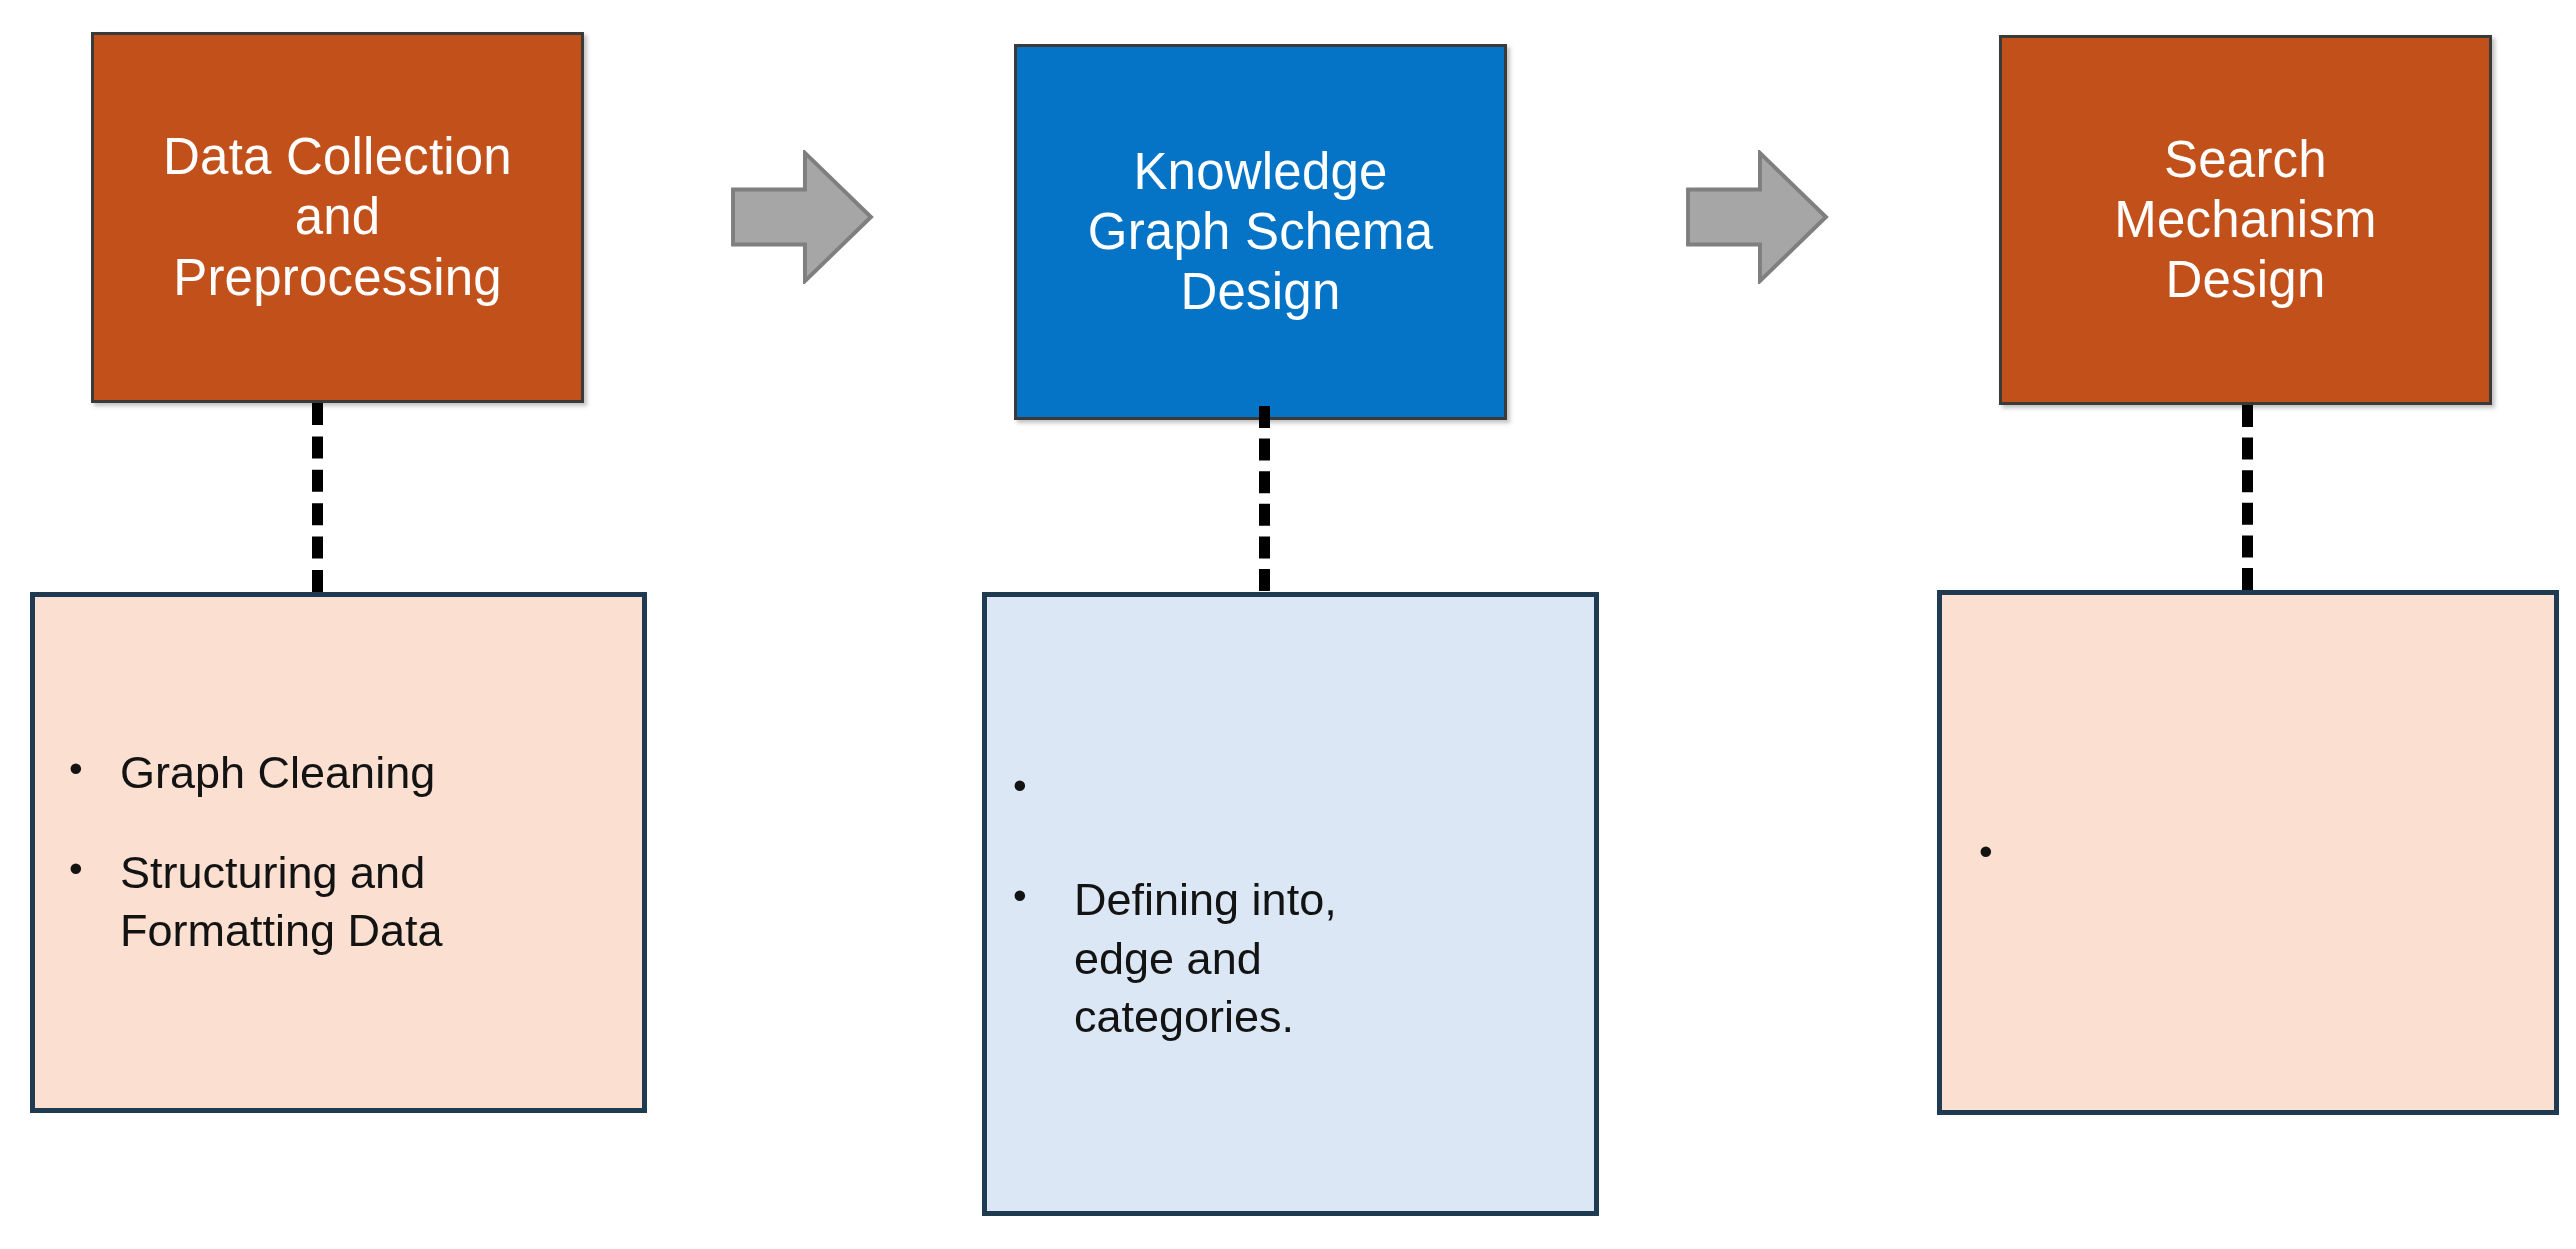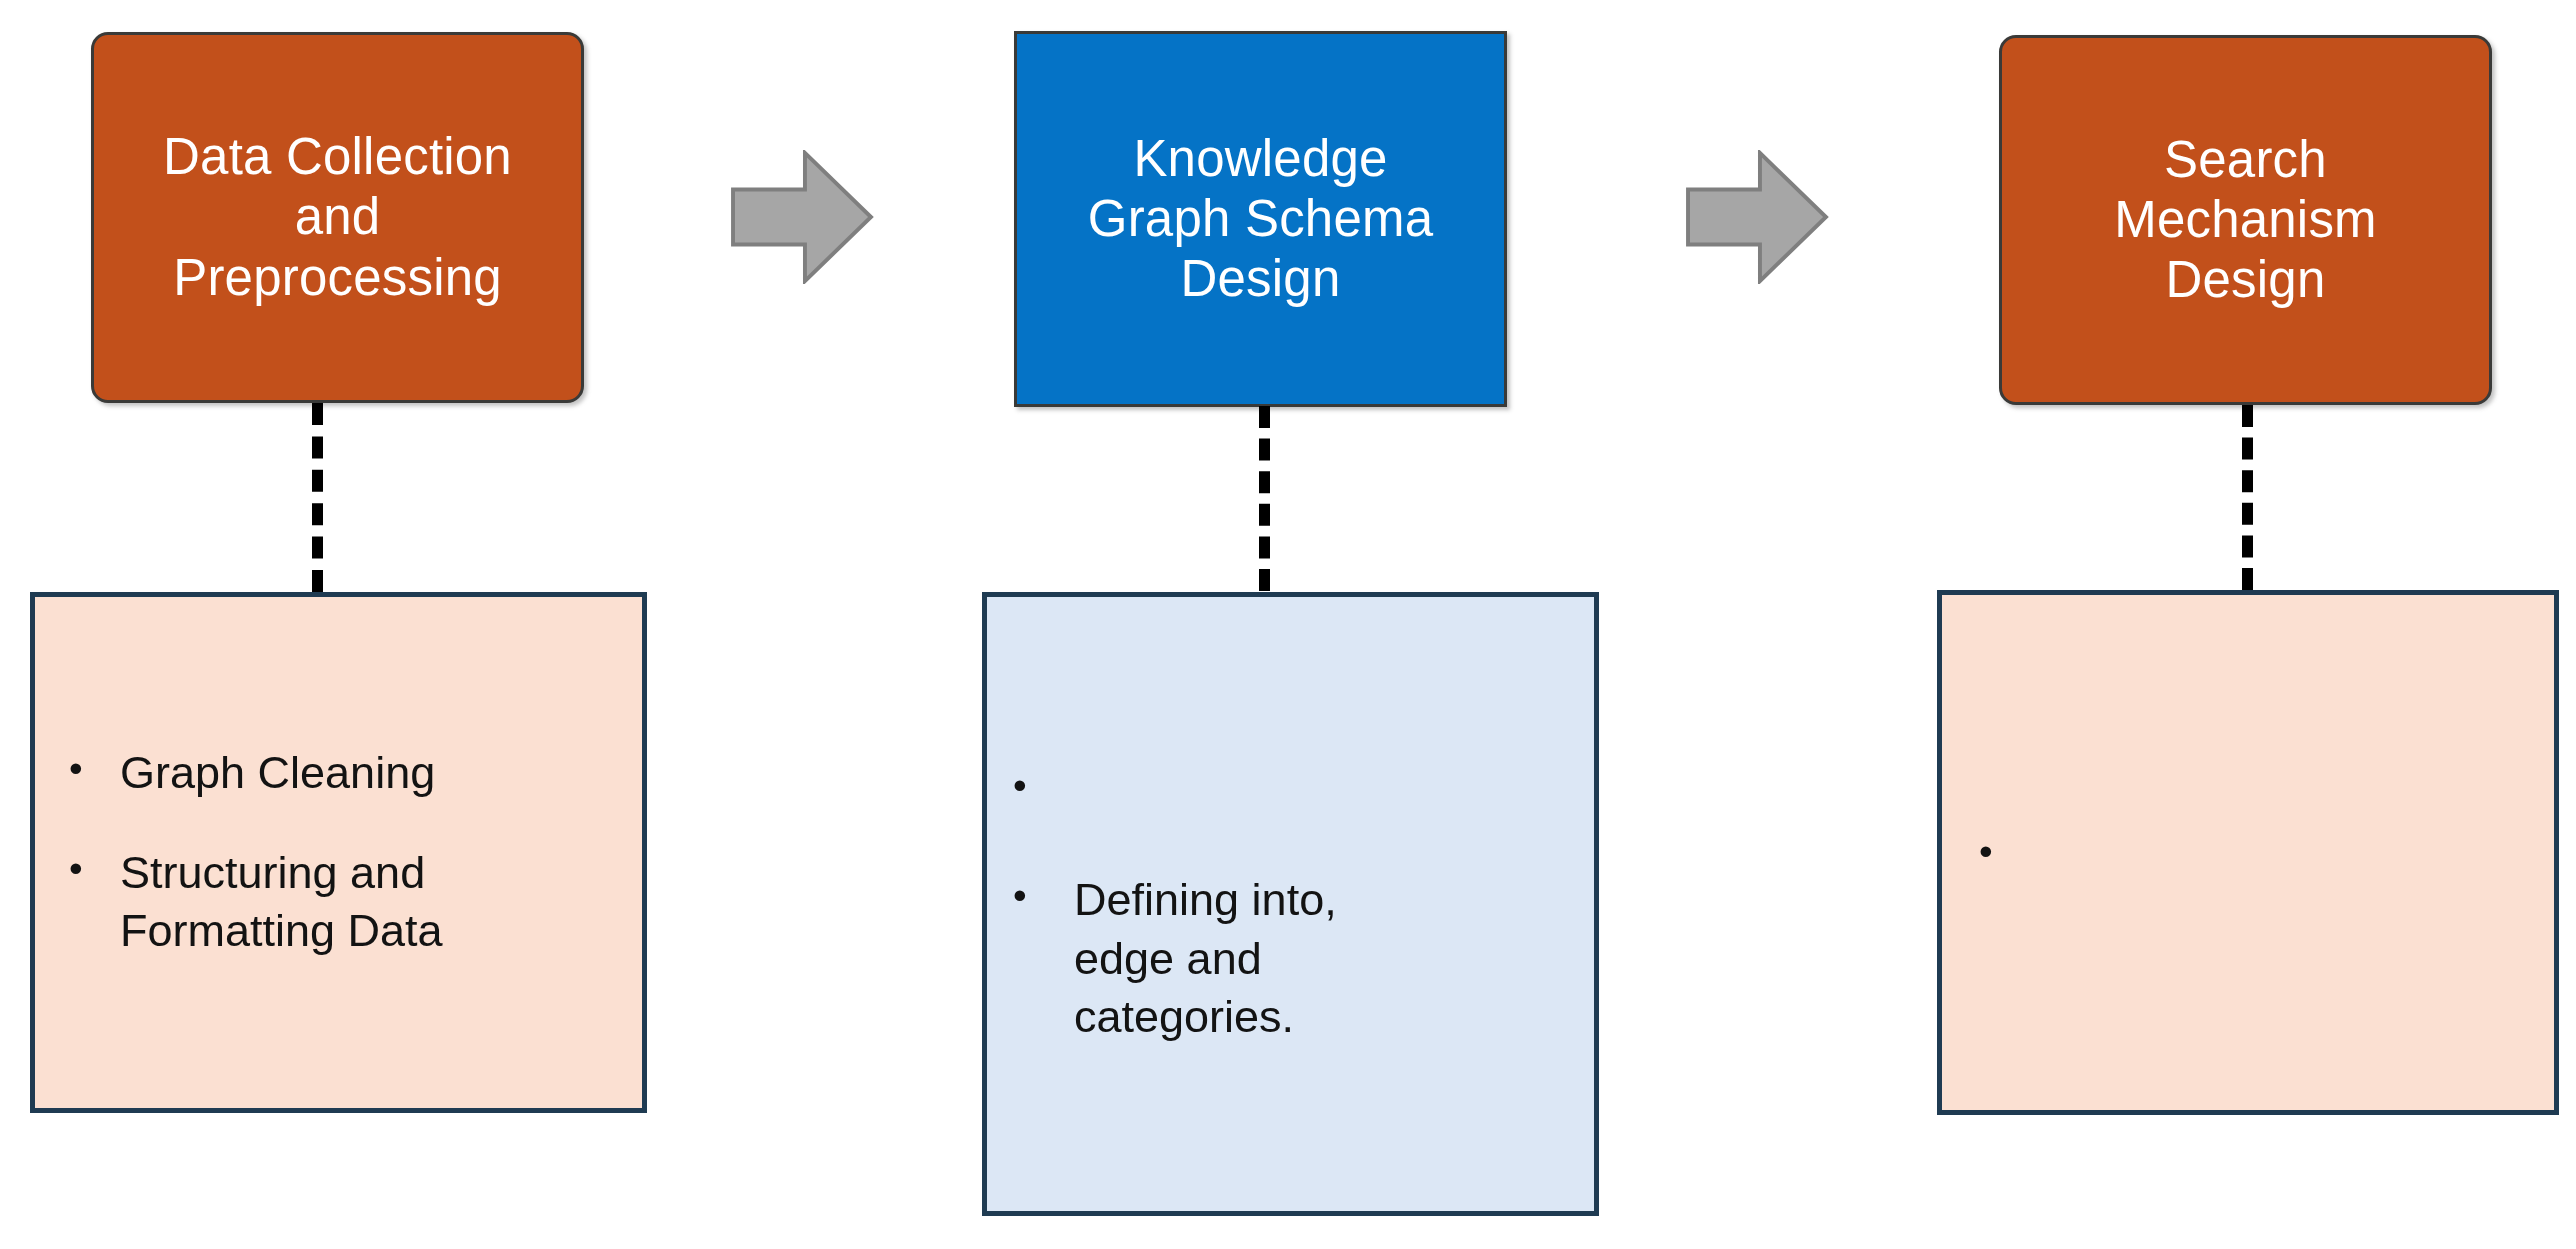--- a/index.html
+++ b/index.html
@@ -33,21 +33,21 @@
     line-height: 1.18;
     letter-spacing: 0.2px;
     border: 3px solid #3a3a38;
     box-shadow: 3px 3px 4px rgba(120,120,120,0.45);
   }
   .stage-box .stage-label {
     display: block;
     padding: 0 14px;
     white-space: pre-line;
   }
-  .stage-orange { background: #C2501B; border-radius: 17px; }
+  .stage-orange { background: #C2501B; }
   .stage-blue   { background: #0573C6; }
 
   
   .detail-box {
     position: absolute;
     box-sizing: border-box;
     border: 5px solid #1F3B52;
     display: flex;
     flex-direction: column;
     justify-content: center;
@@ -131,21 +131,21 @@
       </li>
     </ul>
   </div>
 
   <div class="arrow" id="arrow-1" style="left:730px; top:150px; width:144px; height:134px;">
     <svg width="144" height="134" viewBox="0 0 146 136" aria-hidden="true">
       <polygon points="3,40 76,40 76,3 143,68 76,133 76,96 3,96" fill="#A6A6A6" stroke="#7F7F7F" stroke-width="4" stroke-linejoin="miter"></polygon>
     </svg>
   </div>
 
-  <div class="stage-box stage-blue" id="stage-2" style="left:1014px; top:31px; width:493px; height:376px;">
+  <div class="stage-box stage-blue" id="stage-2" style="left:1014px; top:44px; width:493px; height:376px;">
     <span class="stage-label">Knowledge
 Graph Schema
 Design</span>
   </div>
 
   <div class="connector" id="connector-2" style="left:1259px; top:406px; height:185px;"></div>
 
   <div class="detail-box detail-blue" id="detail-2" style="left:982px; top:592px; width:617px; height:624px;">
     <ul class="bullet-list">
       <li class="bullet-item">

